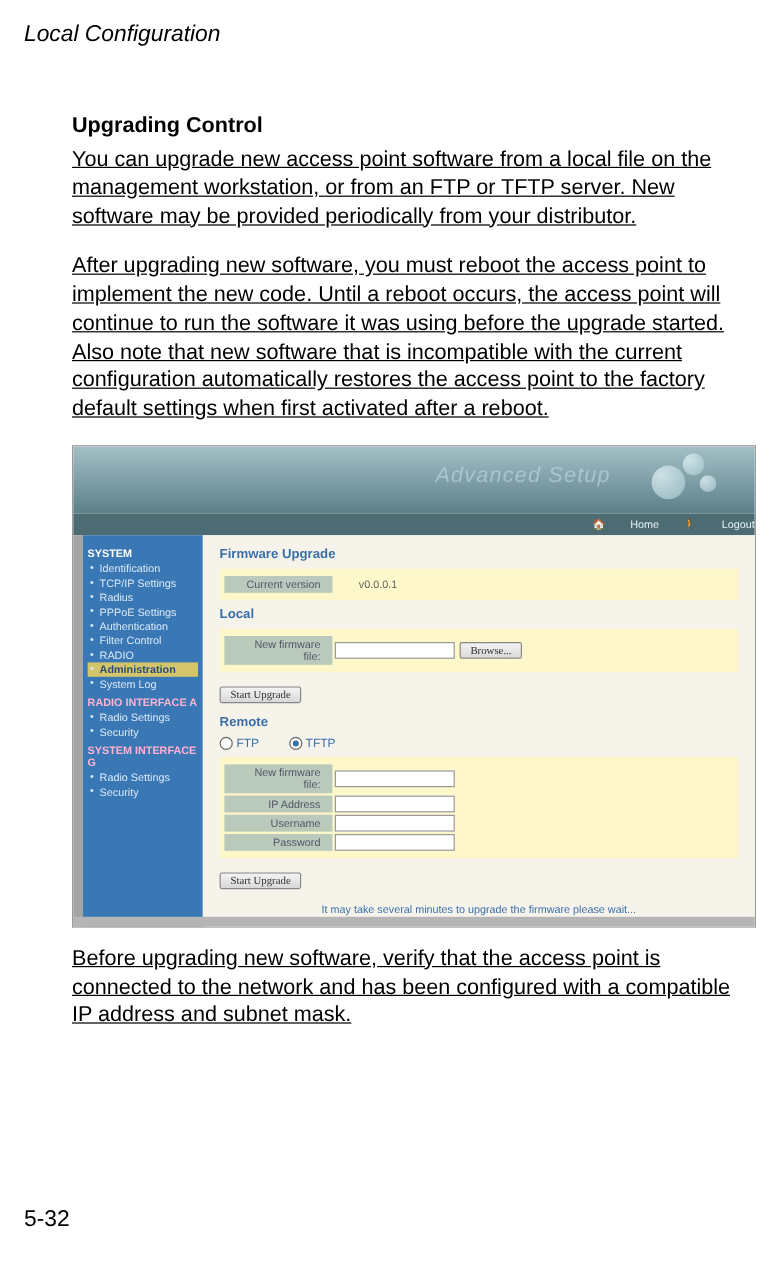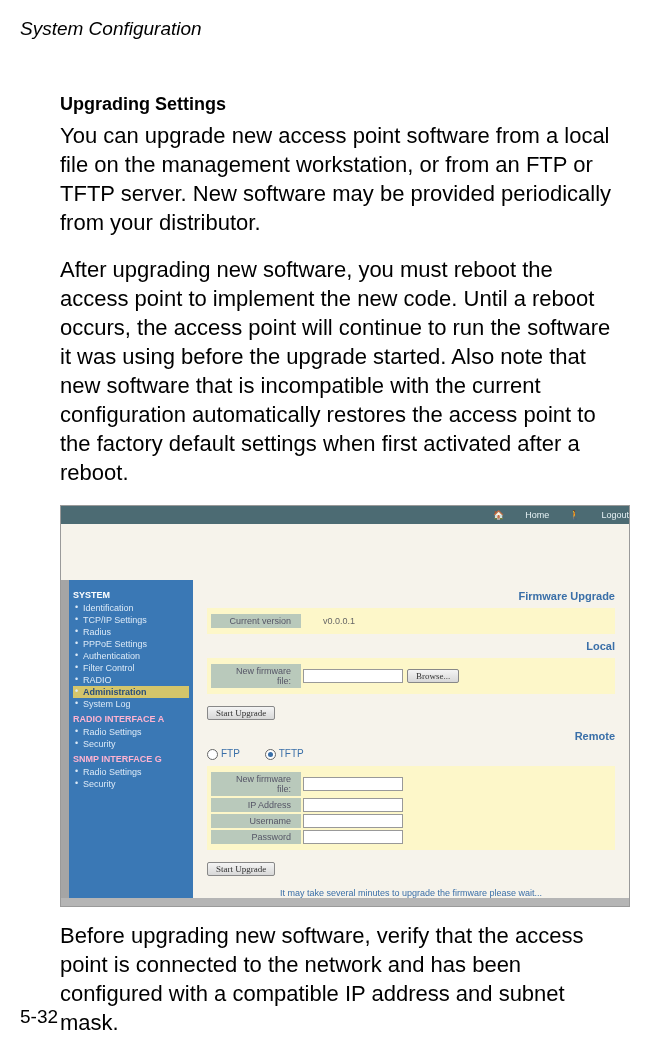--- a/index.html
+++ b/index.html
@@ -25,23 +25,24 @@
   .section {
     margin-left: 40px;
     margin-right: 0;
   }
   .sec-title {
     font-weight: bold;
     font-size: 18px;
     margin-bottom: 6px;
   }
   .body-text {
-    font-size: 22px;
+    font-size: 18px;
     line-height: 1.32;
     margin-bottom: 18px;
+    text-decoration: underline;
   }
   .page-num {
     position: absolute;
     bottom: 24px;
     left: 20px;
     font-size: 19px;
   }
 
   
   .shot-wrap {
@@ -86,21 +87,21 @@
     left: 0;
     right: 0;
     bottom: 0;
     display: flex;
   }
   .side-gutter {
     width: 8px;
     background: #a5a5a5;
   }
   .sidebar {
-    width: 124px;
+    width: 100px;
     background: #3a78b5;
     color: #fff;
     font-size: 9px;
     padding: 6px 4px;
     box-sizing: border-box;
   }
   .sidebar .grp {
     font-weight: bold;
     font-size: 9px;
     margin-top: 4px;
@@ -132,21 +133,20 @@
     padding: 6px 14px;
     box-sizing: border-box;
     font-size: 10px;
     position: relative;
   }
   .content .hdr {
     color: #3a6fa8;
     font-weight: bold;
     font-size: 11px;
     margin: 4px 0 6px 0;
-    text-align: right;
   }
   .yellow-panel {
     background: #fdf7c9;
     padding: 4px;
     margin-bottom: 6px;
   }
   .field-row {
     display: flex;
     align-items: center;
     margin: 2px 0;
@@ -246,29 +246,37 @@
     opacity: .8;
   }
   .logo-bubbles .b1 { width: 28px; height: 28px; left: 0; top: 10px; }
   .logo-bubbles .b2 { width: 18px; height: 18px; left: 26px; top: 0; }
   .logo-bubbles .b3 { width: 14px; height: 14px; left: 40px; top: 18px; }
 </style>
 </head>
 <body>
 
 <div class="page">
-  <div class="running-head">System Configuration</div>
+  <div class="running-head">Local Configuration</div>
 
   <div class="section">
-    <div class="sec-title">Upgrading Settings</div>
+    <div class="sec-title">Upgrading Control</div>
     <div class="body-text">You can upgrade new access point software from a local file on the management workstation, or from an FTP or TFTP server. New software may be provided periodically from your distributor.</div>
     <div class="body-text">After upgrading new software, you must reboot the access point to implement the new code. Until a reboot occurs, the access point will continue to run the software it was using before the upgrade started. Also note that new software that is incompatible with the current configuration automatically restores the access point to the factory default settings when first activated after a reboot.</div>
 
     <div class="shot-wrap">
       <div class="shot">
+        <div class="shot-header">
+          <div class="logo-bubbles">
+            <div class="b b1"></div>
+              <div class="b b2"></div>
+              <div class="b b3"></div>
+          </div>
+          <div class="title">Advanced Setup</div>
+        </div>
         <div class="shot-toolbar">
           <span>🏠 <span>Home</span></span>
           <span>🚶 <span>Logout</span></span>
         </div>
         <div class="shot-body">
           <div class="side-gutter"></div>
           <div class="sidebar">
             <div class="grp">SYSTEM</div>
             <div class="itm">Identification</div>
             <div class="itm">TCP/IP Settings</div>
@@ -277,21 +285,21 @@
             <div class="itm">Authentication</div>
             <div class="itm">Filter Control</div>
             <div class="itm">RADIO</div>
             <div class="itm active">Administration</div>
             <div class="itm">System Log</div>
 
             <div class="grp pink">RADIO INTERFACE A</div>
             <div class="itm">Radio Settings</div>
             <div class="itm">Security</div>
 
-            <div class="grp pink">SNMP INTERFACE G</div>
+            <div class="grp pink">SYSTEM INTERFACE G</div>
             <div class="itm">Radio Settings</div>
             <div class="itm">Security</div>
           </div>
 
           <div class="content">
             <div class="hdr">Firmware Upgrade</div>
             <div class="yellow-panel">
               <div class="field-row">
                 <div class="field-label">Current version</div>
                 <div class="field-value-text">v0.0.0.1</div>

